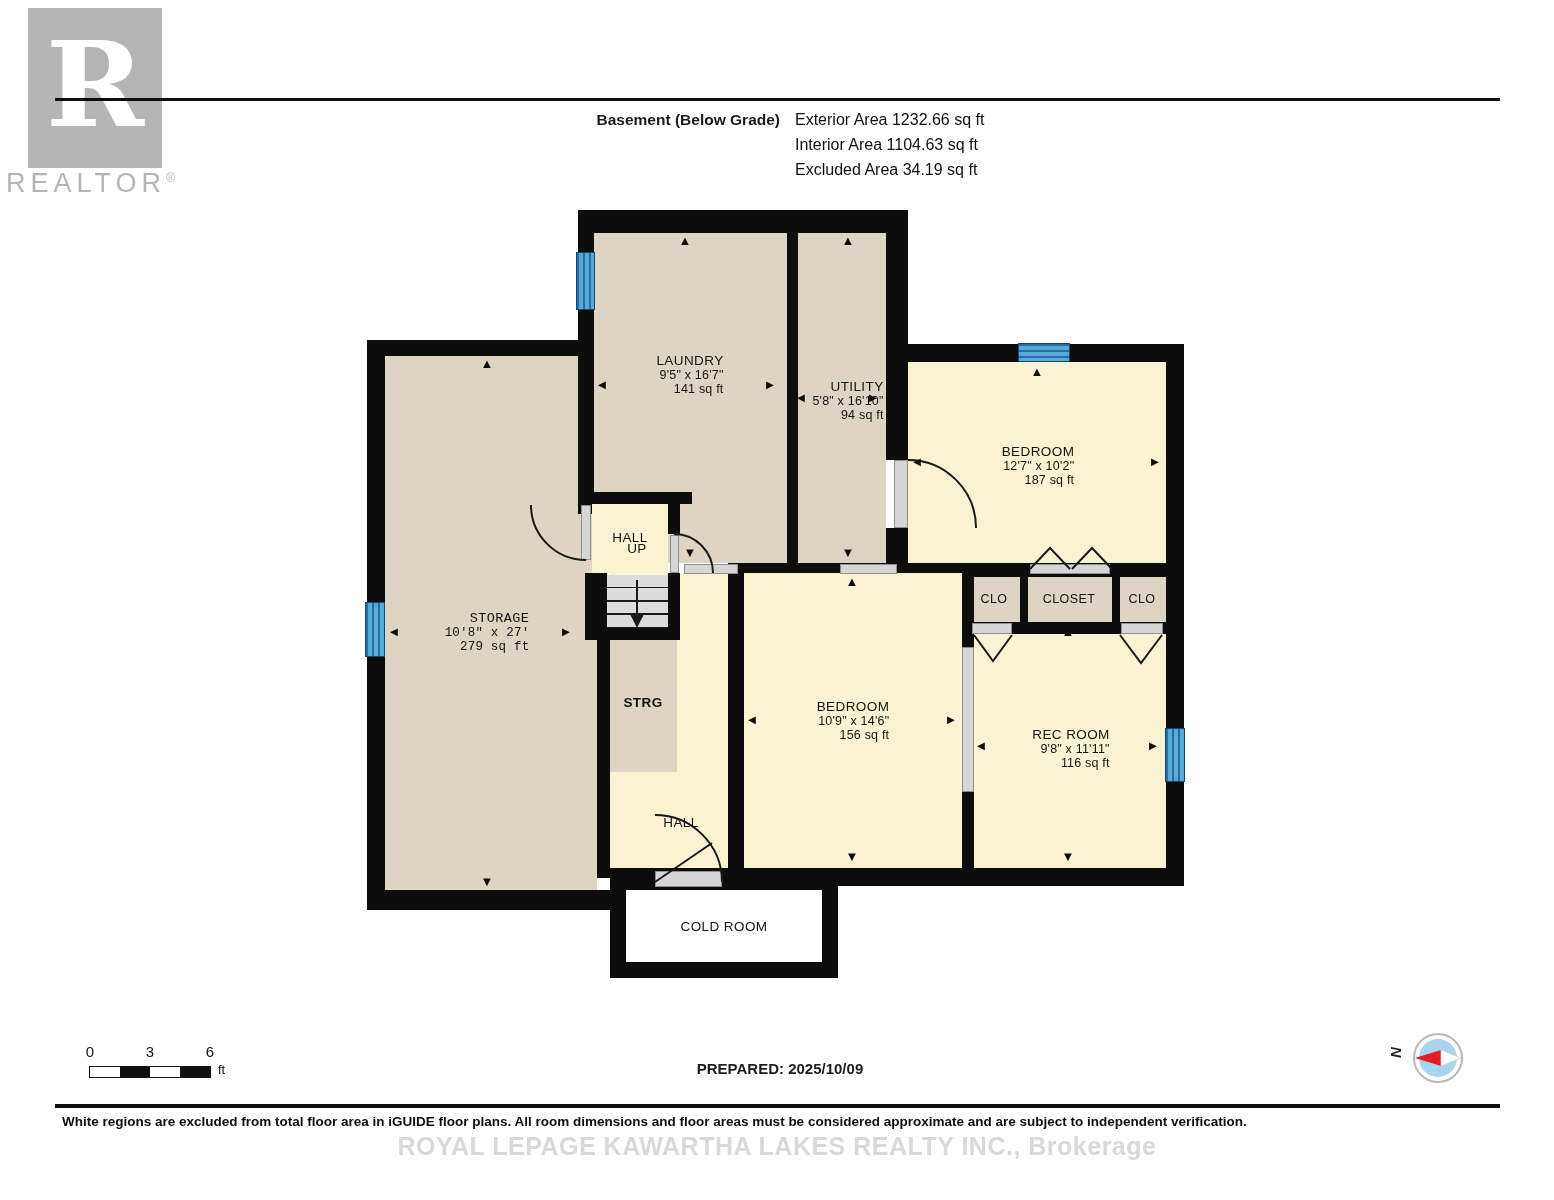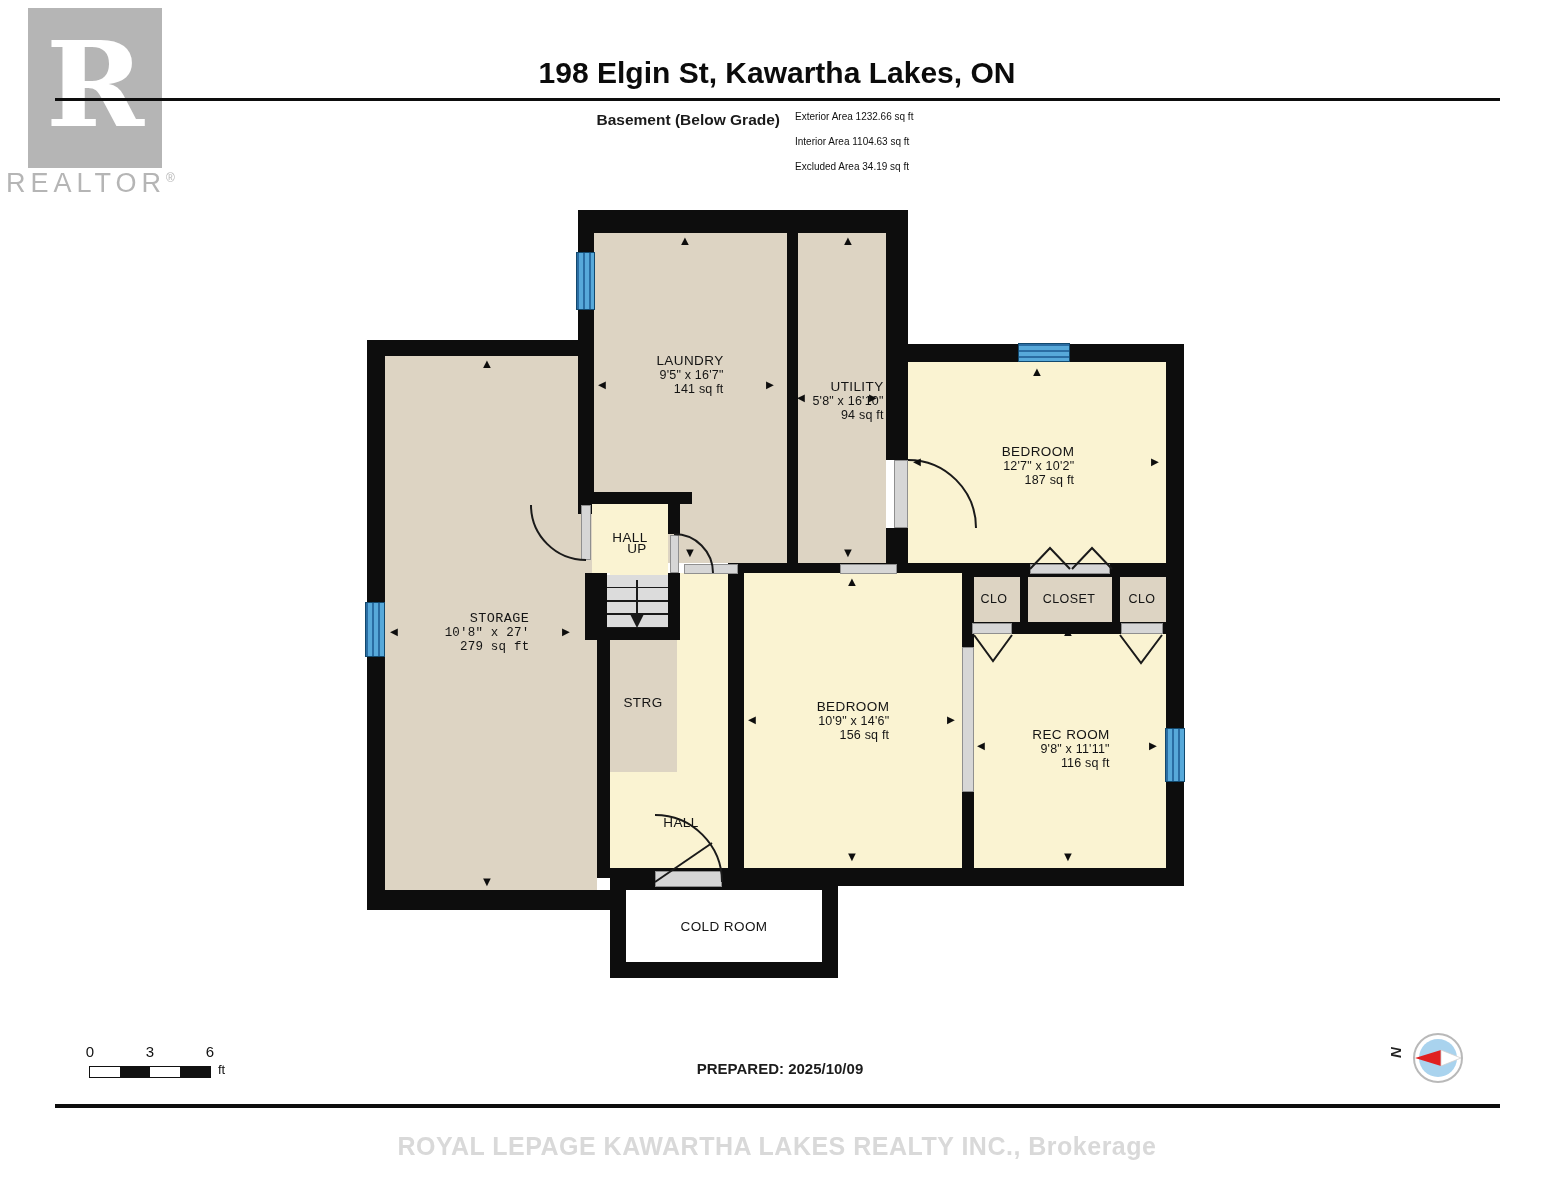--- a/index.html
+++ b/index.html
@@ -14,21 +14,21 @@
   .winH{position:absolute;background:repeating-linear-gradient(180deg,#2a6da3 0 2px,#57a9da 2px 6px);border:1px solid #12496e;}
   .sill{position:absolute;background:#d6d6d6;border:1px solid #8f8f8f;box-sizing:border-box;}
   .room-label{position:absolute;transform:translate(-50%,-50%);text-align:right;
               font-size:13.5px;letter-spacing:.4px;color:#141414;white-space:nowrap;}
   .room-dims{font-size:12.5px;letter-spacing:.2px;}
   .dim-arrow{position:absolute;transform:translate(-50%,-50%);font-size:13px;color:#0d0d0d;line-height:1;}
   .stairs{position:absolute;background:repeating-linear-gradient(to bottom,#dcdcdc 0,#dcdcdc 11.5px,#1a1a1a 11.5px,#1a1a1a 13.4px);}
   #title{position:absolute;top:56px;left:0;width:100%;text-align:center;font-size:30px;font-weight:bold;color:#0b0b0b;}
   #header-rule{position:absolute;left:55px;top:98px;width:1445px;height:3px;background:#0d0d0d;}
   #floor-label{position:absolute;top:111px;left:380px;width:400px;text-align:right;font-size:15.5px;font-weight:bold;}
-  .area-line{position:absolute;left:795px;font-size:10px;color:#111;}
+  .area-line{position:absolute;left:795px;font-size:16px;color:#111;}
   #logo-box{position:absolute;left:28px;top:8px;width:134px;height:160px;background:#b5b5b5;
             display:flex;align-items:center;justify-content:center;}
   #logo-r{font-family:"DejaVu Serif", serif;font-weight:bold;font-size:118px;color:#ffffff;line-height:1;margin-top:-6px;}
   #logo-word{position:absolute;left:6px;top:168px;width:190px;font-size:27px;color:#b5b5b5;letter-spacing:5px;}
   #logo-word sup{font-size:12px;}
   #scalebar{position:absolute;left:89px;top:1066px;width:120px;height:10px;border:1.5px solid #111;
             background:linear-gradient(90deg,#fff 0 30px,#111 30px 60px,#fff 60px 90px,#111 90px 120px);}
   .scale-num{position:absolute;top:1043px;transform:translateX(-50%);font-size:15px;color:#111;}
   #scale-unit{position:absolute;left:218px;top:1062px;font-size:13px;color:#111;}
   #prepared{position:absolute;left:660px;top:1060px;width:240px;text-align:center;font-size:15px;font-weight:bold;color:#1c1c1c;}
@@ -44,21 +44,20 @@
 </head>
 <body>
 
 <div id="page">
 
   <div id="logo-box">
     <div id="logo-r">R</div>
   </div>
   <div id="logo-word"><span>REALTOR</span><sup>®</sup></div>
 
-  <div id="title">198 Elgin St, Kawartha Lakes, ON</div>
   <div id="header-rule"></div>
 
   <div id="floor-label">Basement (Below Grade)</div>
   <div class="area-line" style="top:111px;">Exterior Area 1232.66 sq ft</div>
   <div class="area-line" style="top:136px;">Interior Area 1104.63 sq ft</div>
   <div class="area-line" style="top:161px;">Excluded Area 34.19 sq ft</div>
 
   <div class="abs">
 
     <div class="floor-tan" style="left:593px;top:233px;width:194px;height:330px;"></div>
@@ -156,21 +155,21 @@
       <div class="room-dims">12'7" x 10'2"</div>
       <div class="room-dims">187 sq ft</div>
     </div>
     <div class="room-label" style="left:487px;top:632px;font-family:Liberation Mono, monospace;">
       <div>STORAGE</div>
       <div class="room-dims">10'8" x 27'</div>
       <div class="room-dims">279 sq ft</div>
     </div>
     <div class="room-label" style="left:630px;top:537px;">HALL</div>
     <div class="room-label" style="left:637px;top:548px;">UP</div>
-    <div class="room-label" style="left:643px;top:702px;">STRG</div>
+    <div class="room-label" style="left:643px;top:702px;font-weight:bold;">STRG</div>
     <div class="room-label" style="left:681px;top:822px;">HALL</div>
     <div class="room-label" style="left:853px;top:720px;">
       <div>BEDROOM</div>
       <div class="room-dims">10'9" x 14'6"</div>
       <div class="room-dims">156 sq ft</div>
     </div>
     <div class="room-label" style="left:994px;top:599px;font-size:12.5px;">CLO</div>
     <div class="room-label" style="left:1069px;top:599px;font-size:12.5px;">CLOSET</div>
     <div class="room-label" style="left:1142px;top:599px;font-size:12.5px;">CLO</div>
     <div class="room-label" style="left:1071px;top:748px;">
@@ -215,15 +214,16 @@
 
   <div id="compass-n">N</div>
   <svg id="compass" viewBox="0 0 60 60">
     <circle cx="30" cy="30" r="24" fill="#ffffff" stroke="#b9b9b9" stroke-width="2"></circle>
     <circle cx="30" cy="30" r="19" fill="#a9d3ee"></circle>
     <polygon points="7,30 33,22 33,38" fill="#e02020"></polygon>
     <polygon points="53,30 33,22 33,38" fill="#ffffff" stroke="#d0d0d0" stroke-width="0.8"></polygon>
   </svg>
 
   <div id="footer-rule"></div>
+  <div id="disclaimer">White regions are excluded from total floor area in iGUIDE floor plans. All room dimensions and floor areas must be considered approximate and are subject to independent verification.</div>
   <div id="watermark">ROYAL LEPAGE KAWARTHA LAKES REALTY INC., Brokerage</div>
 
 </div>
 
 </body></html>

